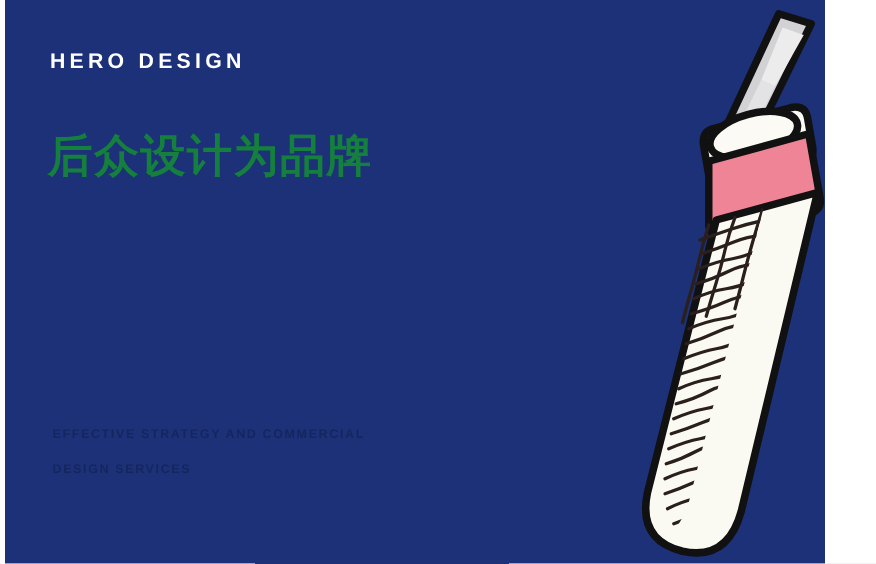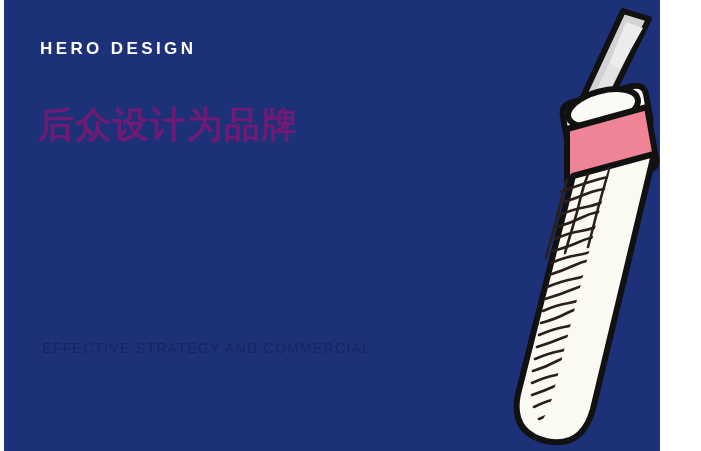--- a/index.html
+++ b/index.html
@@ -36,36 +36,37 @@
   }
   .headline {
     position: absolute;
     left: 38px;
     top: 96px;
     width: 520px;
   }
   .headline-line {
     font-size: 36px;
     font-weight: bold;
-    color: #701a75;
+    color: #15803d;
     letter-spacing: 1.2px;
     line-height: 58px;
     white-space: nowrap;
   }
   .subtitle {
     position: absolute;
     left: 42px;
     top: 334px;
   }
   .subtitle-line {
-    font-size: 14px;
+    font-size: 10px;
     color: #15265f;
     letter-spacing: 1.3px;
     line-height: 28px;
     white-space: nowrap;
+    font-weight: bold;
   }
   .illustration {
     position: absolute;
     left: 440px;
     top: 0px;
     width: 261px;
     height: 451px;
   }
   .illustration svg {
     display: block;
@@ -81,20 +82,21 @@
   <div class="bg-panel"></div>
 
   <div class="brand">HERO DESIGN</div>
 
   <div class="headline">
     <div class="headline-line">后众设计为品牌</div>
   </div>
 
   <div class="subtitle">
     <div class="subtitle-line">EFFECTIVE STRATEGY AND COMMERCIAL</div>
+    <div class="subtitle-line">DESIGN SERVICES</div>
   </div>
 
   <div class="illustration">
     <svg viewBox="0 0 261 451" xmlns="http://www.w3.org/2000/svg">
       <defs>
         <clipPath id="bodyClip">
           <path d="M114.5,165 L175.5,148 L110,406 Q92,447 62,433 Q34,420 44,388 Z"></path>
         </clipPath>
       </defs>
 

